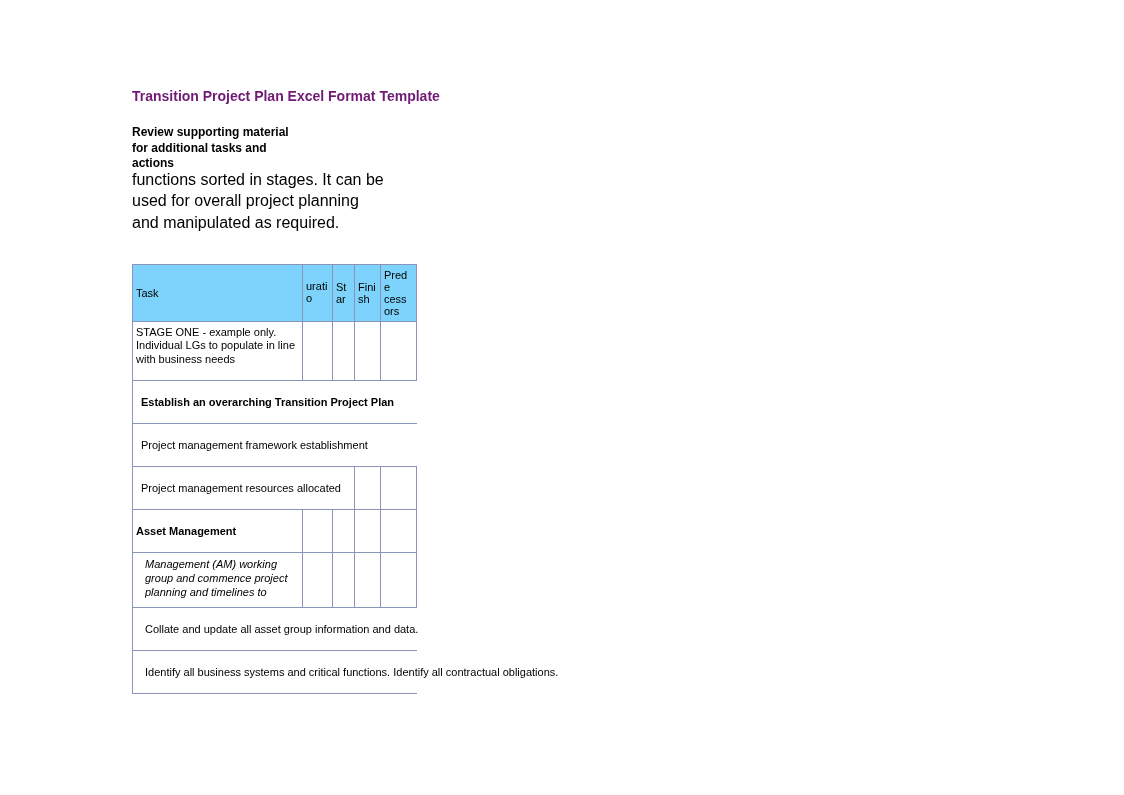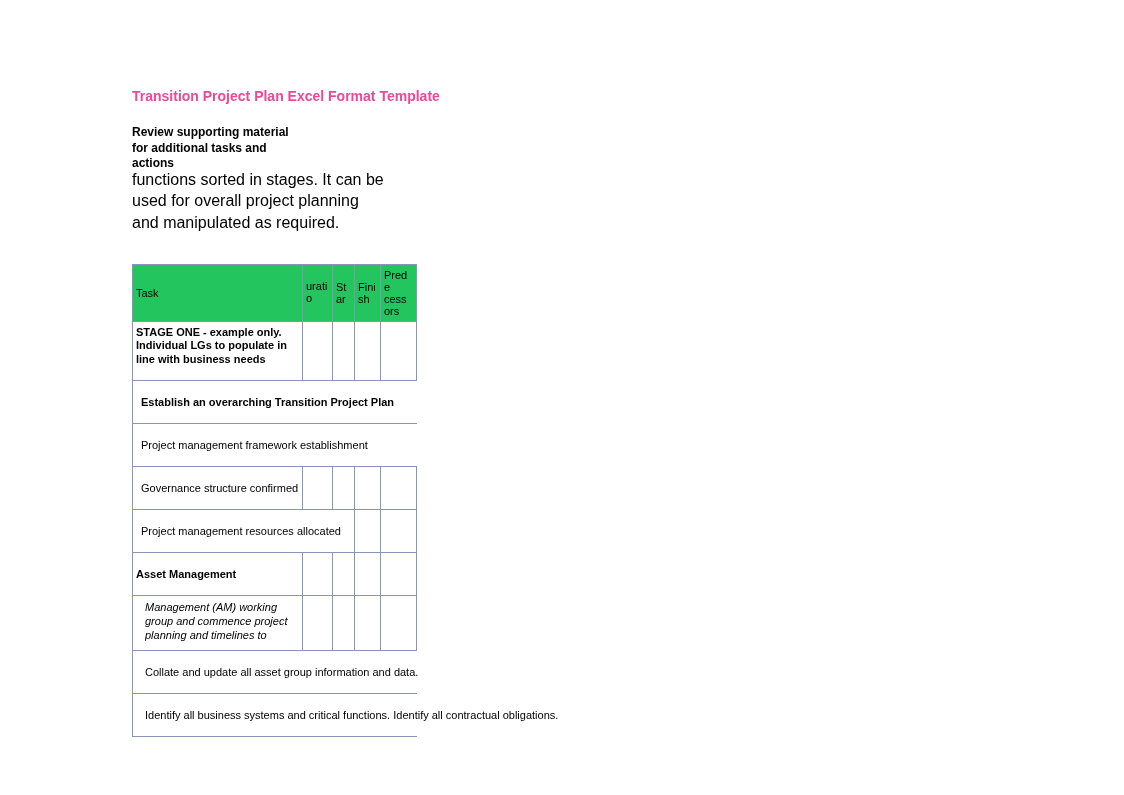--- a/index.html
+++ b/index.html
@@ -15,21 +15,21 @@
   }
   .page {
     position: absolute;
     top: 88px;
     left: 132px;
     width: 600px;
   }
   .title {
     font-weight: bold;
     font-size: 14px;
-    color: #ec4899;
+    color: #701a75;
     margin-bottom: 18px;
   }
   .subtitle {
     font-weight: bold;
     font-size: 12px;
     line-height: 1.3;
     width: 170px;
     margin-top: 21px;
   }
   .intro {
@@ -47,36 +47,36 @@
   }
   .table th, .table td {
     border: 1px solid #8a94b8;
     font-size: 11px;
     padding: 4px 3px;
     text-align: left;
     vertical-align: middle;
     overflow: hidden;
   }
   .table th {
-    background: #22c55e;
+    background: #7dd3fc;
     font-weight: normal;
     height: 44px;
     color: #000;
   }
   .col-task { width: 170px; }
   .col-dur { width: 30px; }
   .col-start { width: 22px; }
   .col-finish { width: 26px; }
   .col-pred { width: 36px; }
   .th-small {
     font-size: 10px;
     word-break: break-all;
   }
   .row-stage {
-    font-weight: bold;
+    font-weight: normal;
     font-size: 11px;
     height: 54px;
     overflow: hidden;
     padding-left: 16px;
   }
   .row-stage .cell-text {
     line-height: 1.25;
     position: relative;
   }
   .row-overarching td {
@@ -169,27 +169,20 @@
           <td></td>
           <td></td>
       </tr>
       <tr class="row-overarching">
         <td colspan="5"><span>Establish an overarching Transition Project Plan</span></td>
       </tr>
       <tr class="row-task">
         <td colspan="5" style="border-right:none;"><span>Project management framework establishment</span></td>
       </tr>
       <tr class="row-task">
-        <td><span>Governance structure confirmed</span></td>
-        <td class="narrow"></td>
-          <td class="narrow"></td>
-          <td class="narrow"></td>
-          <td class="narrow"></td>
-      </tr>
-      <tr class="row-task">
         <td colspan="3" style="border-right:1px solid #8a94b8;"><span>Project management resources allocated</span></td>
         <td class="narrow"></td>
           <td class="narrow"></td>
       </tr>
       <tr class="row-section">
         <td><span>Asset Management</span></td>
         <td></td>
           <td></td>
           <td></td>
           <td></td>

